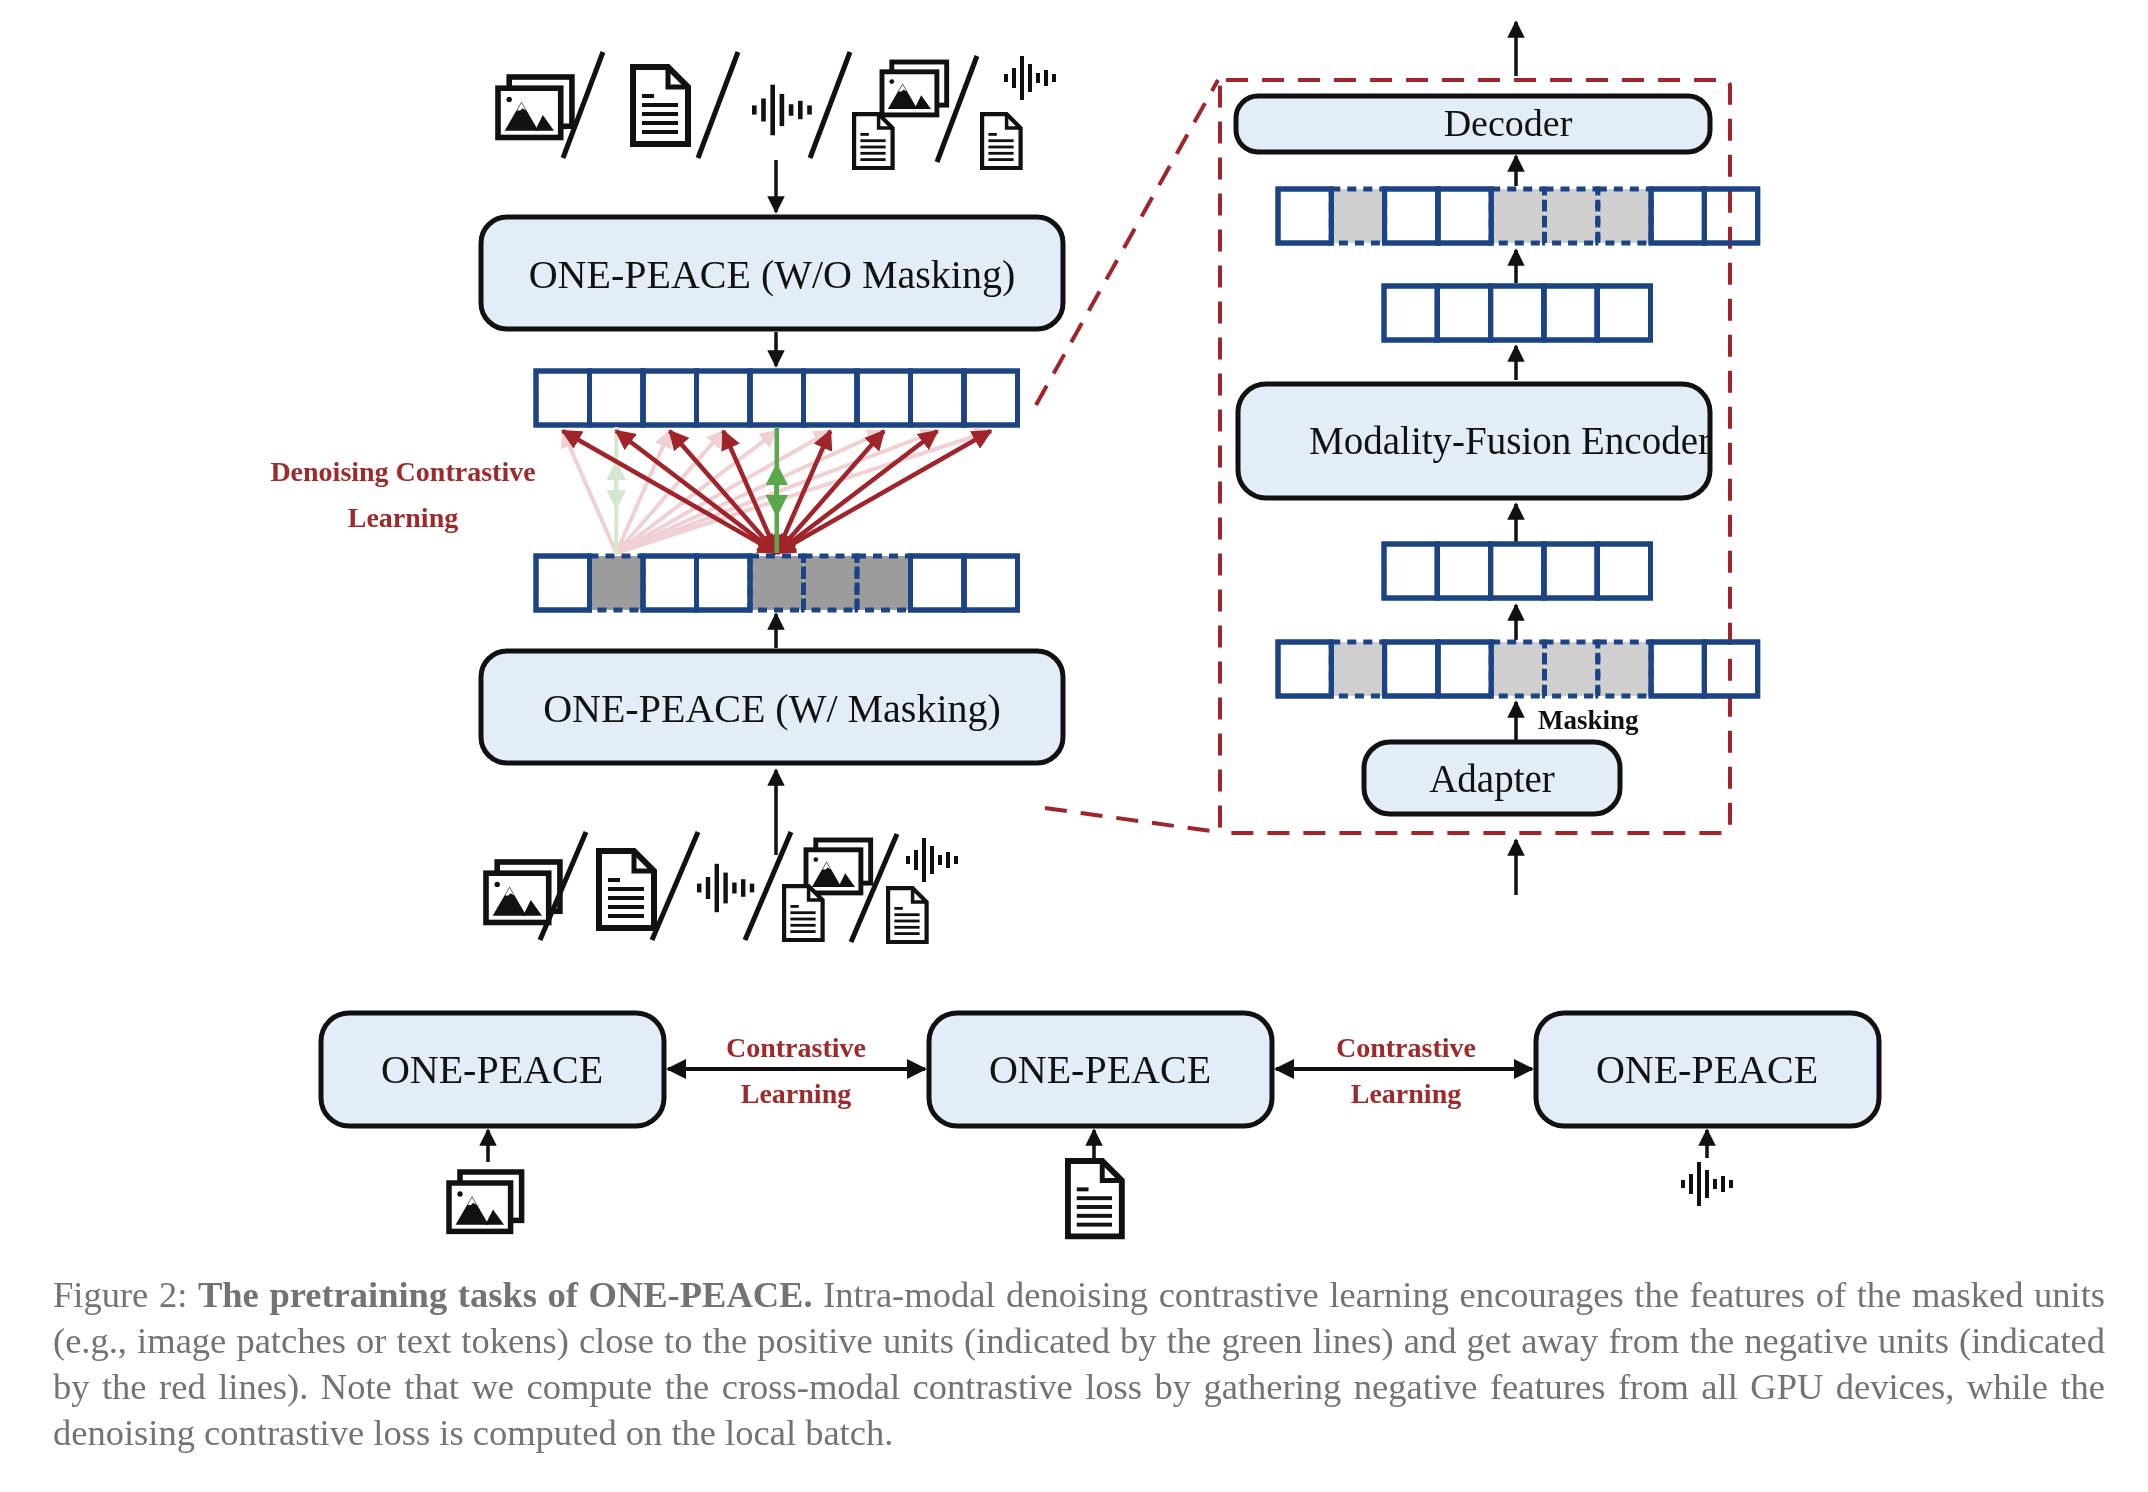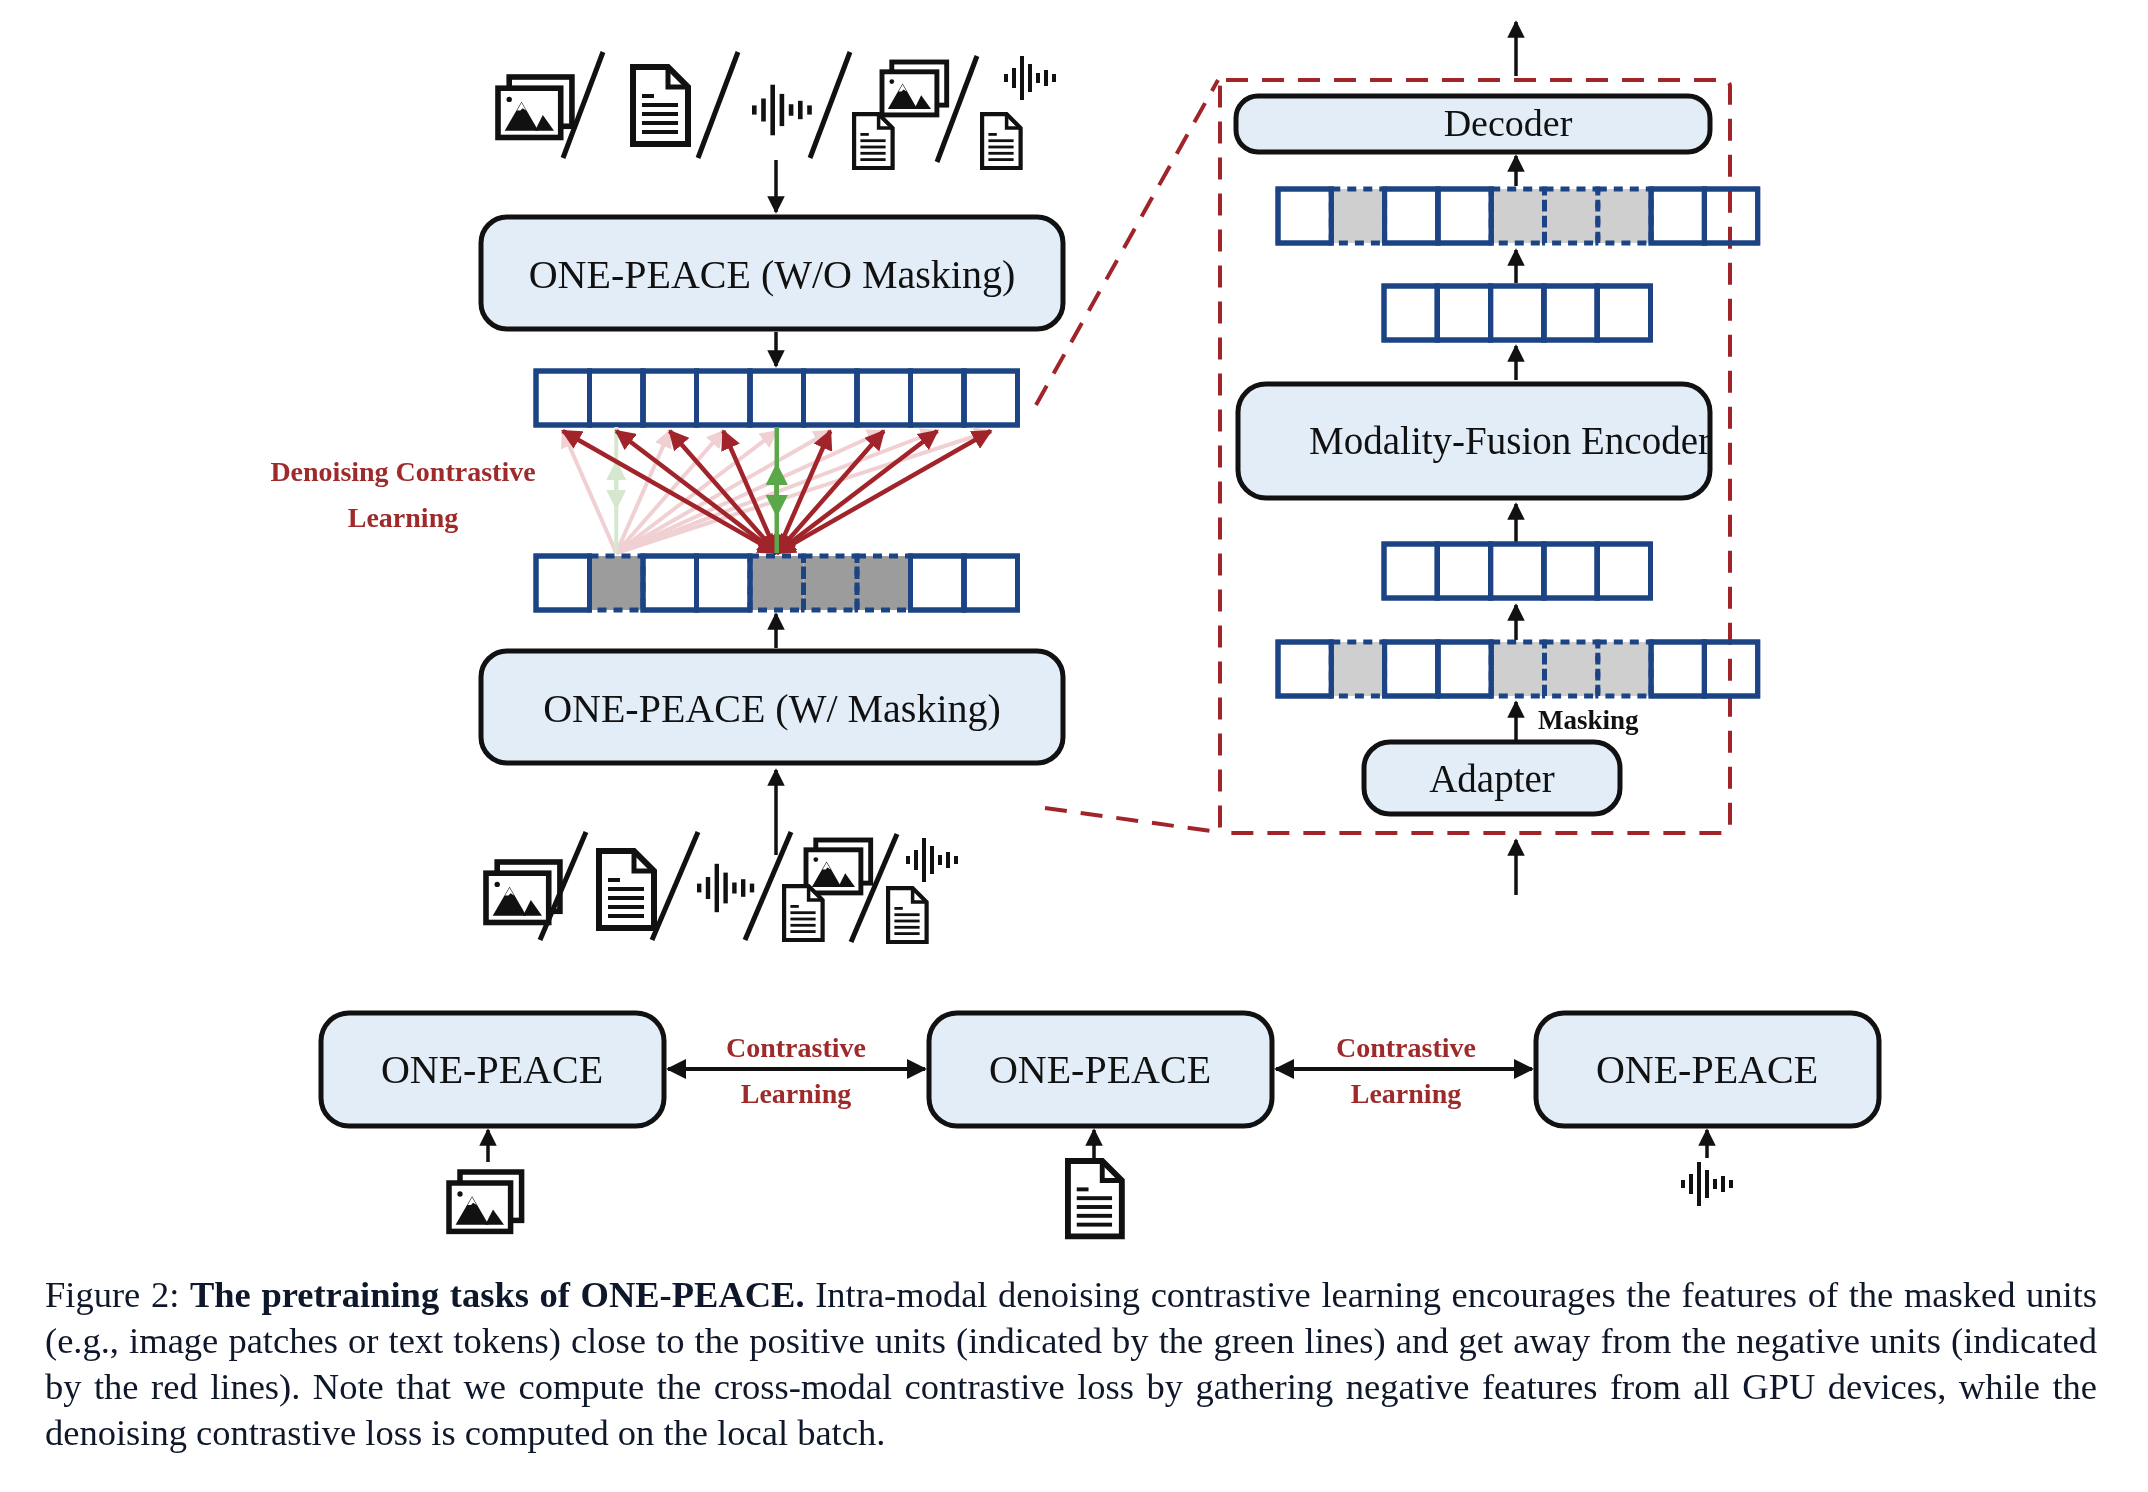--- a/index.html
+++ b/index.html
@@ -2,23 +2,23 @@
 <html><head>
 <meta charset="utf-8">
 <style>
   html, body { margin: 0; padding: 0; background: #ffffff; }
   body { width: 2148px; height: 1492px; position: relative; overflow: hidden; font-family: "Liberation Serif", "DejaVu Serif", serif; }
   #diagram { position: absolute; left: 0; top: 0; }
   .box-label { font-family: "Liberation Serif", serif; font-size: 40px; fill: #111; }
   .red-label { font-family: "Liberation Serif", serif; font-weight: bold; font-size: 28px; fill: #9e2a2b; }
   .mask-label { font-family: "Liberation Serif", serif; font-weight: bold; font-size: 27px; fill: #111; }
   #caption {
-    position: absolute; left: 45px; top: 1272px; width: 2052px;
+    position: absolute; left: 53px; top: 1272px; width: 2052px;
     font-family: "Liberation Serif", serif; font-size: 36.5px; line-height: 46px;
-    color: #0f172a; text-align: justify;
+    color: #737373; text-align: justify;
   }
   #caption b { font-weight: bold; }
 </style>
 </head>
 <body>
 
 <svg id="diagram" width="2148" height="1260" viewBox="0 0 2148 1260" xmlns="http://www.w3.org/2000/svg">
   <defs>
     <marker id="arrBlack" viewBox="0 0 10 10" refX="9" refY="5" markerWidth="5" markerHeight="5" orient="auto-start-reverse">
       <path d="M0,0 L10,5 L0,10 z" fill="#111"></path>

